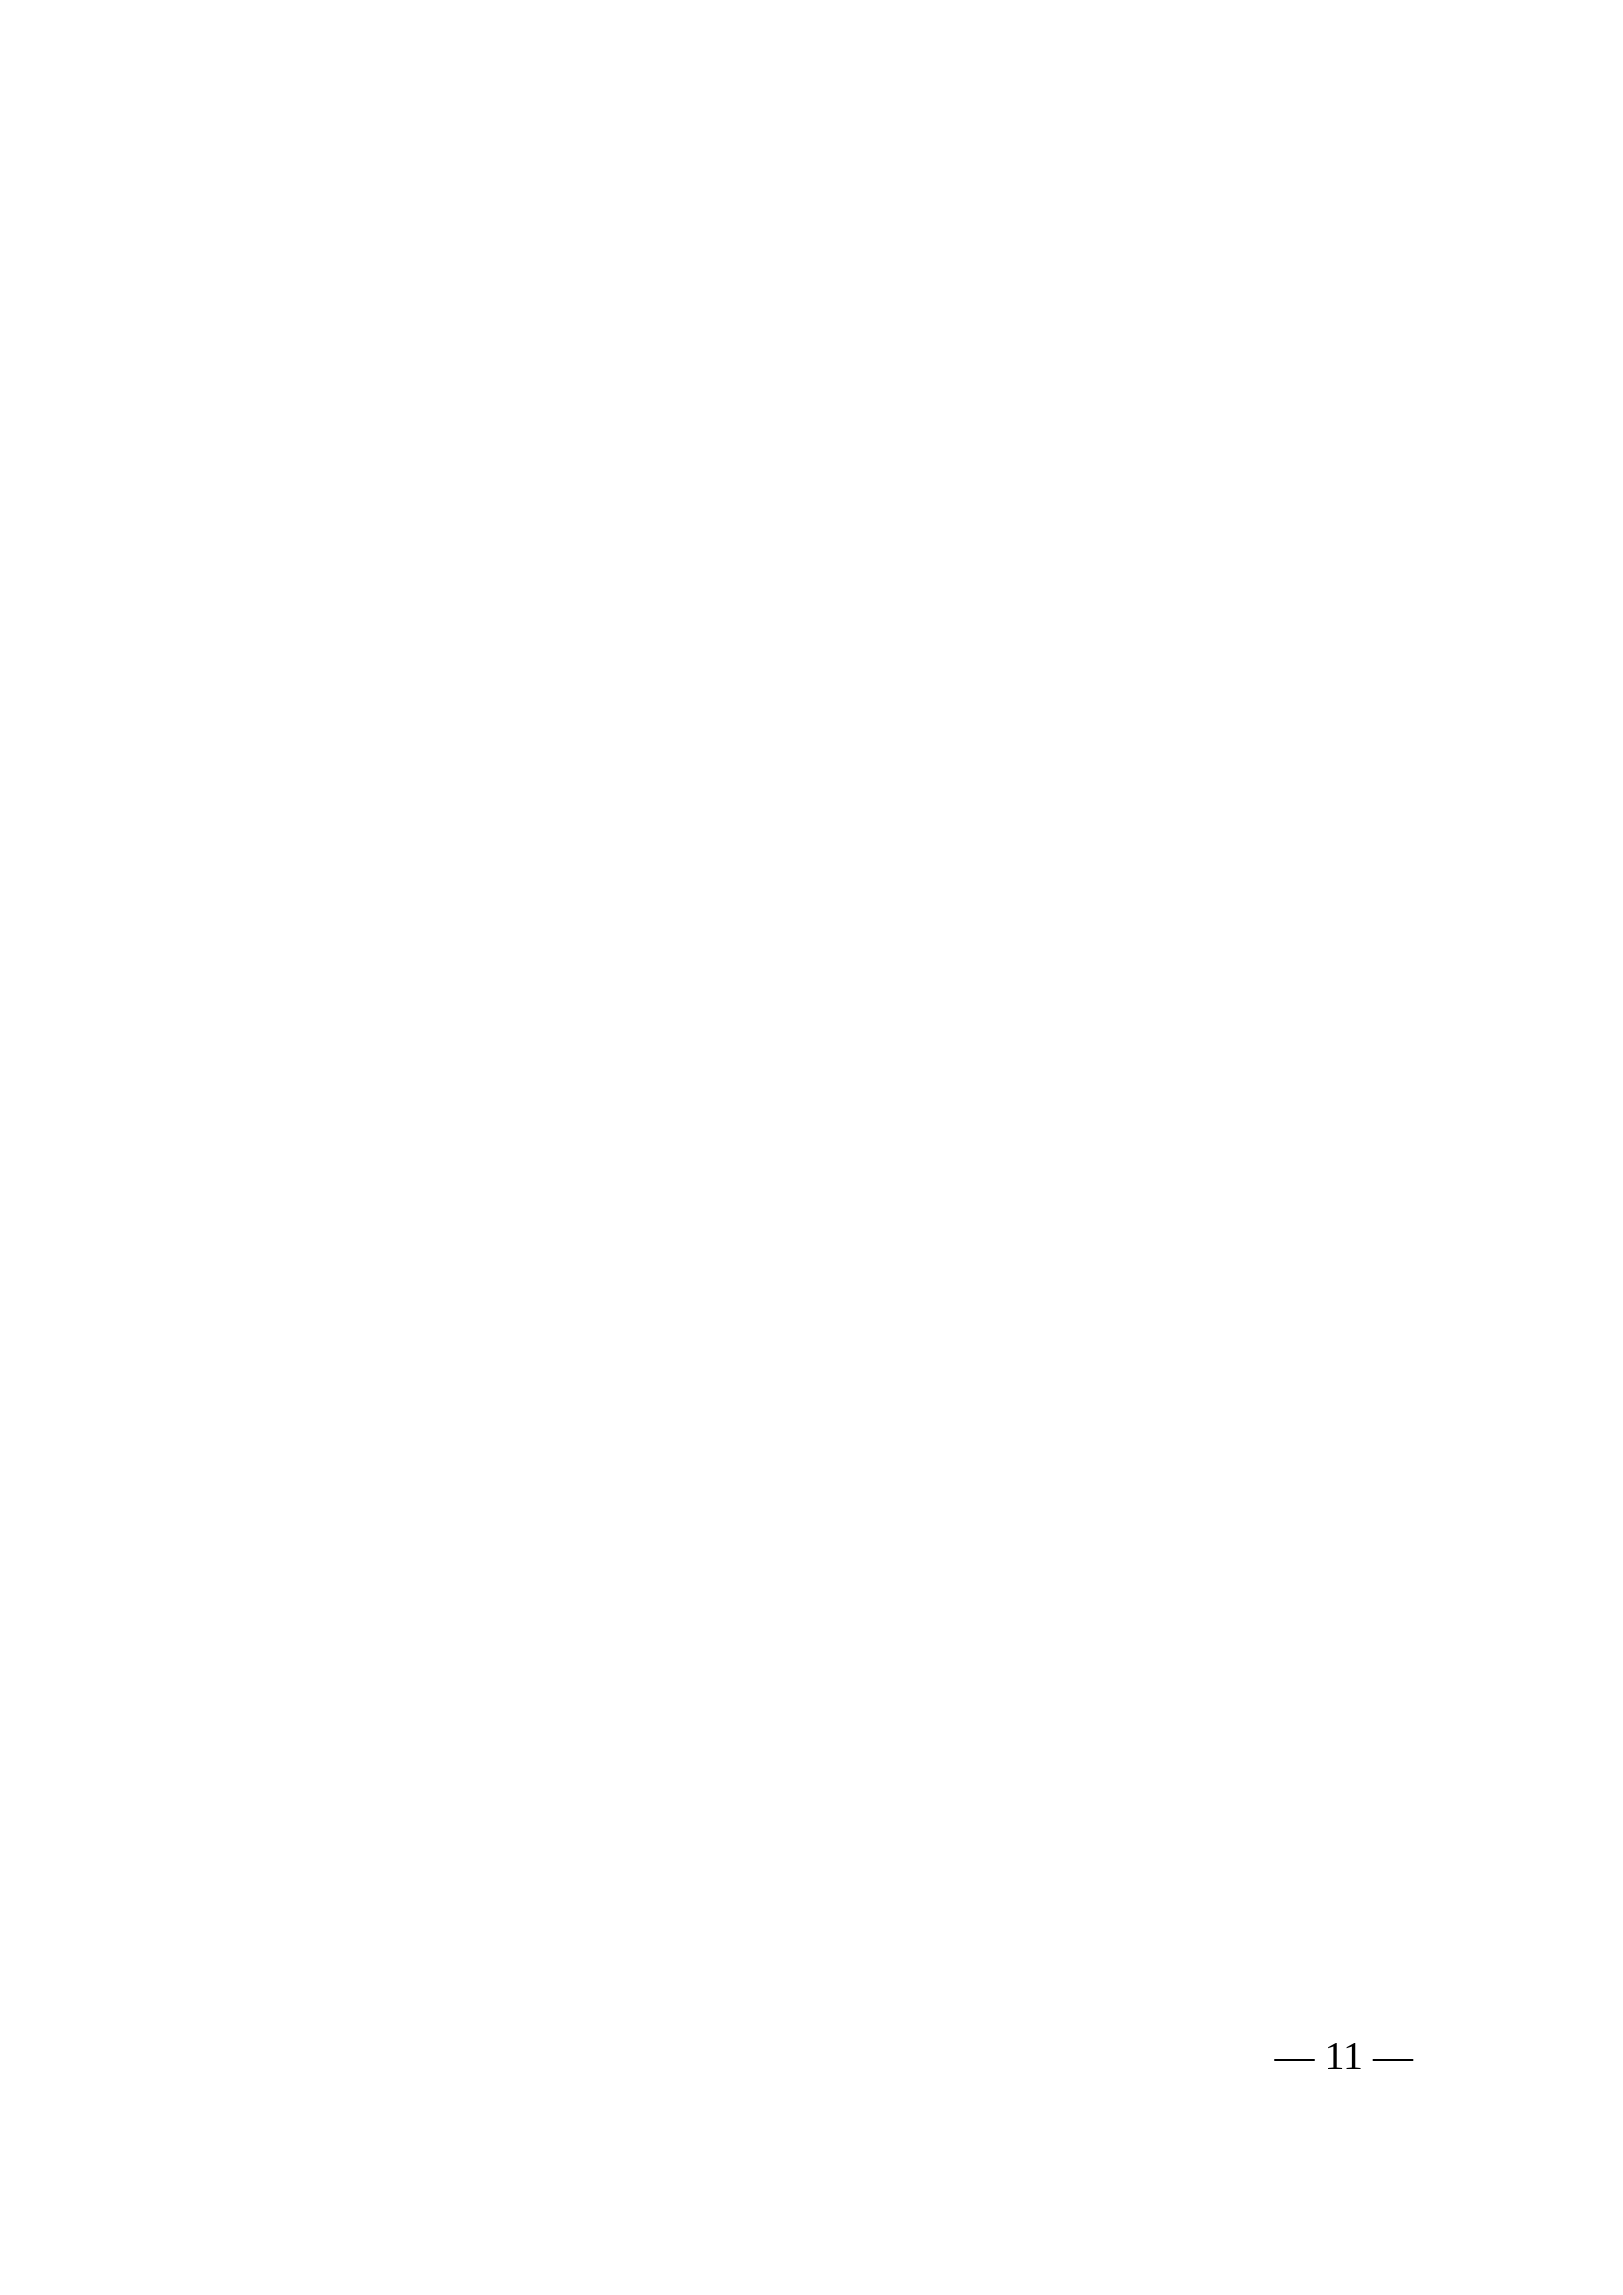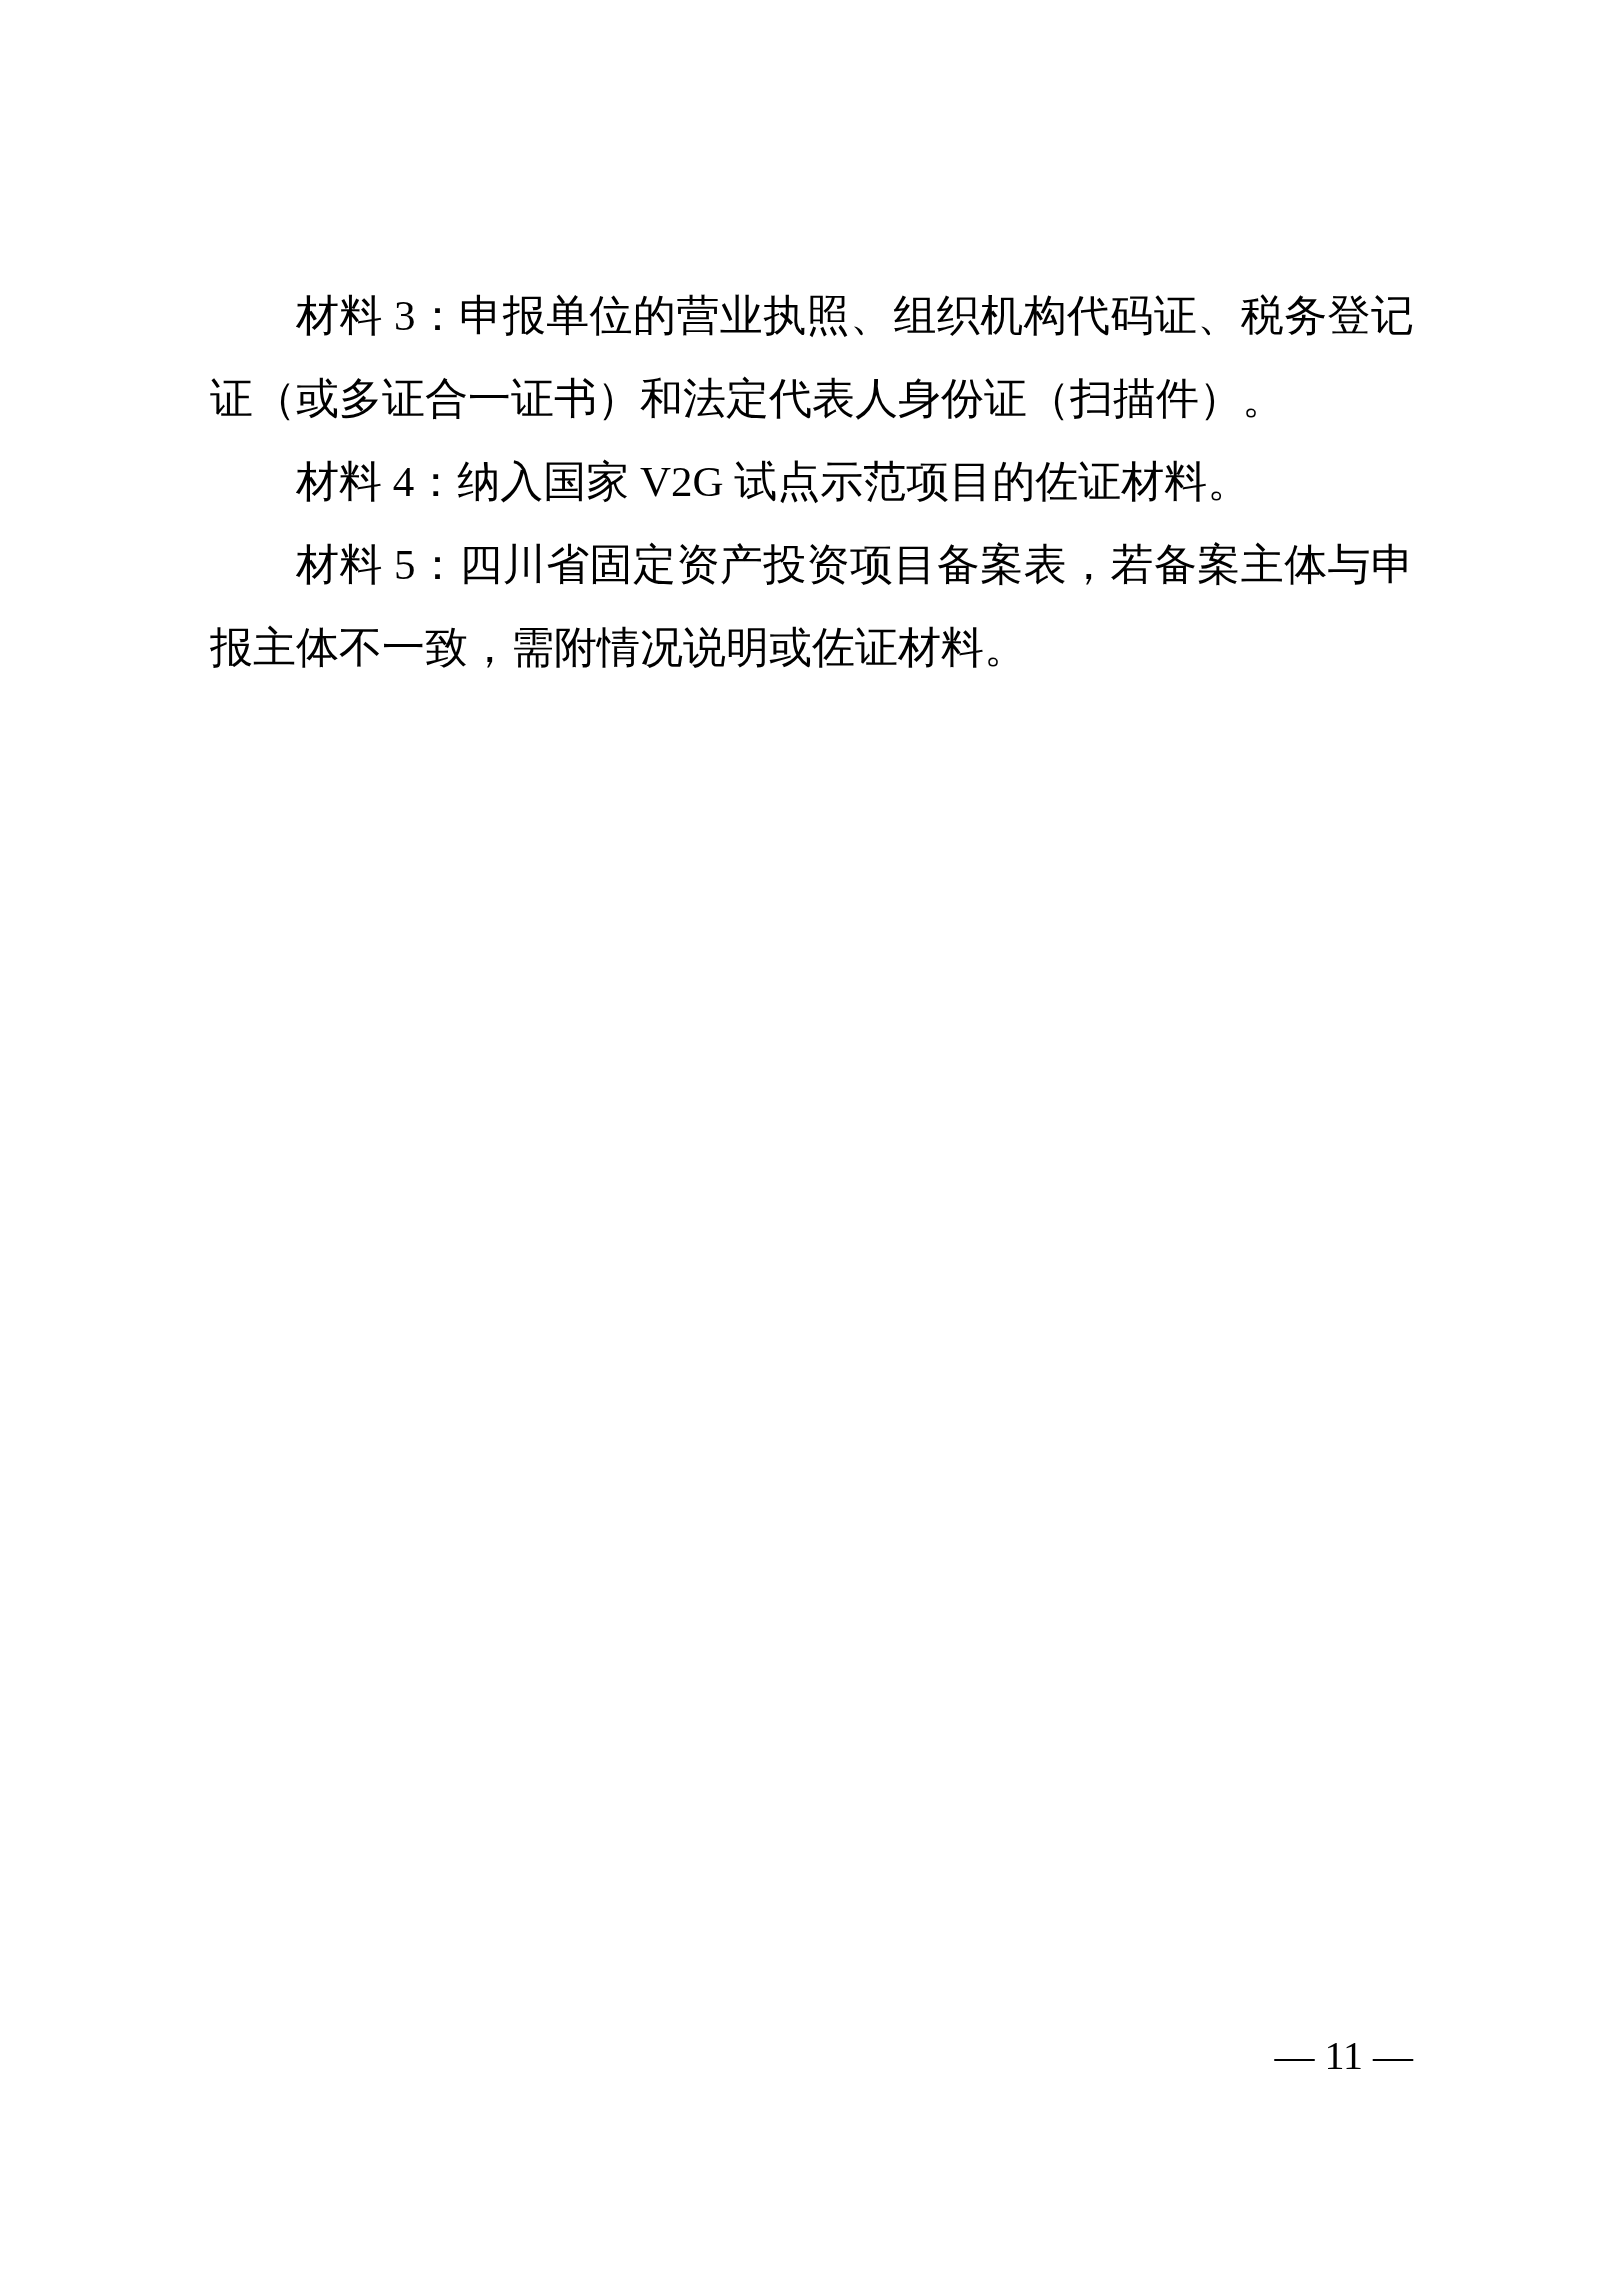--- a/index.html
+++ b/index.html
@@ -52,36 +52,19 @@
     text-align: left;
     color: #000000;
     white-space: nowrap;
   }
 </style>
 </head>
 <body>
 
 <div class="page">
 
-  <main class="text-block">
-
-    <p class="para">
-      <span class="line indent fill">材料 3：申报单位的营业执照、组织机构代码证、税务登记</span>
-      <span class="line">证（或多证合一证书）和法定代表人身份证（扫描件）。</span>
-    </p>
-
-    <p class="para">
-      <span class="line indent">材料 4：纳入国家 V2G 试点示范项目的佐证材料。</span>
-    </p>
-
-    <p class="para">
-      <span class="line indent fill">材料 5：四川省固定资产投资项目备案表，若备案主体与申</span>
-      <span class="line">报主体不一致，需附情况说明或佐证材料。</span>
-    </p>
-
-  </main>
 
   <footer class="footer">
     <span>— 11 —</span>
   </footer>
 
 </div>
 
 
 </body></html>

